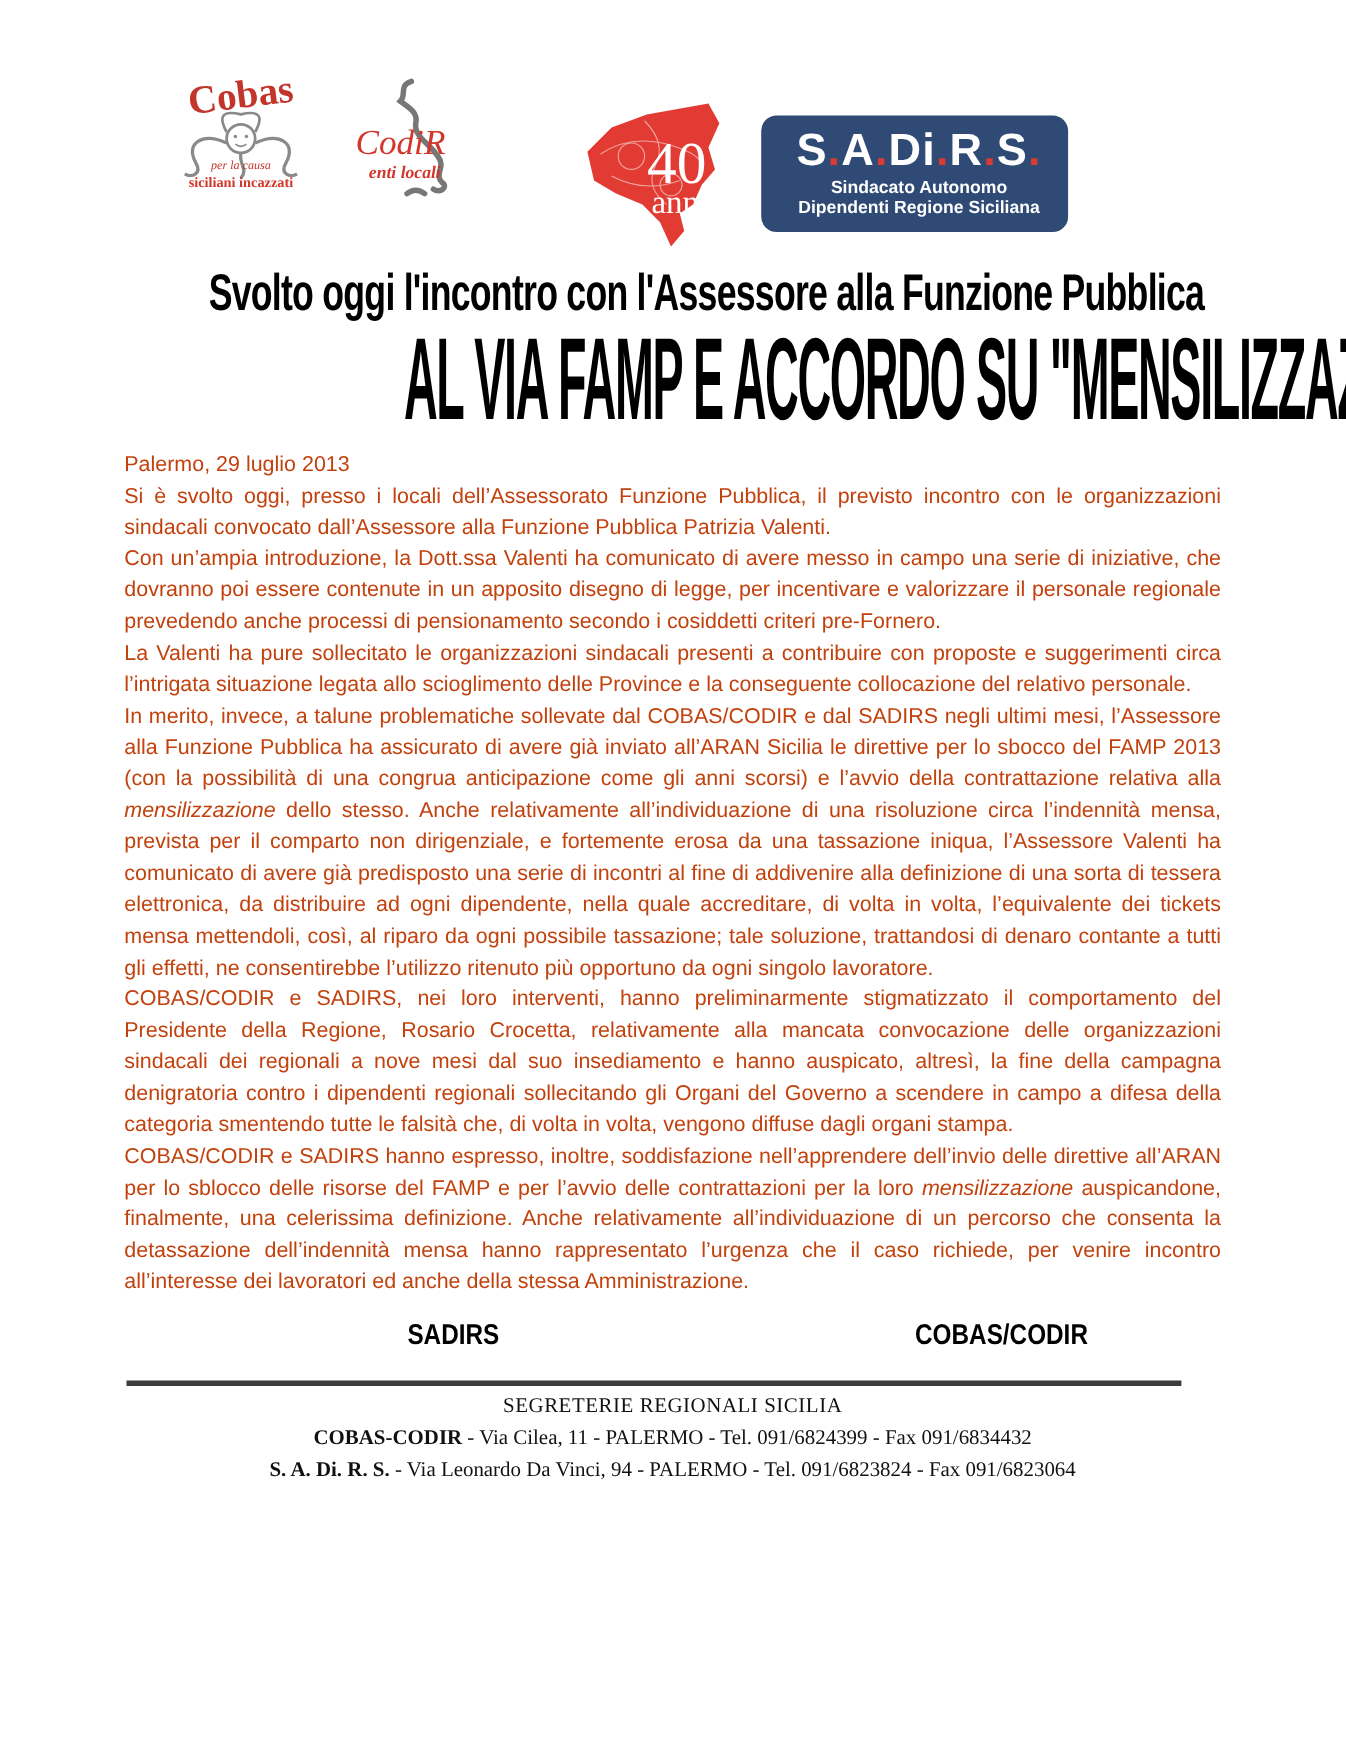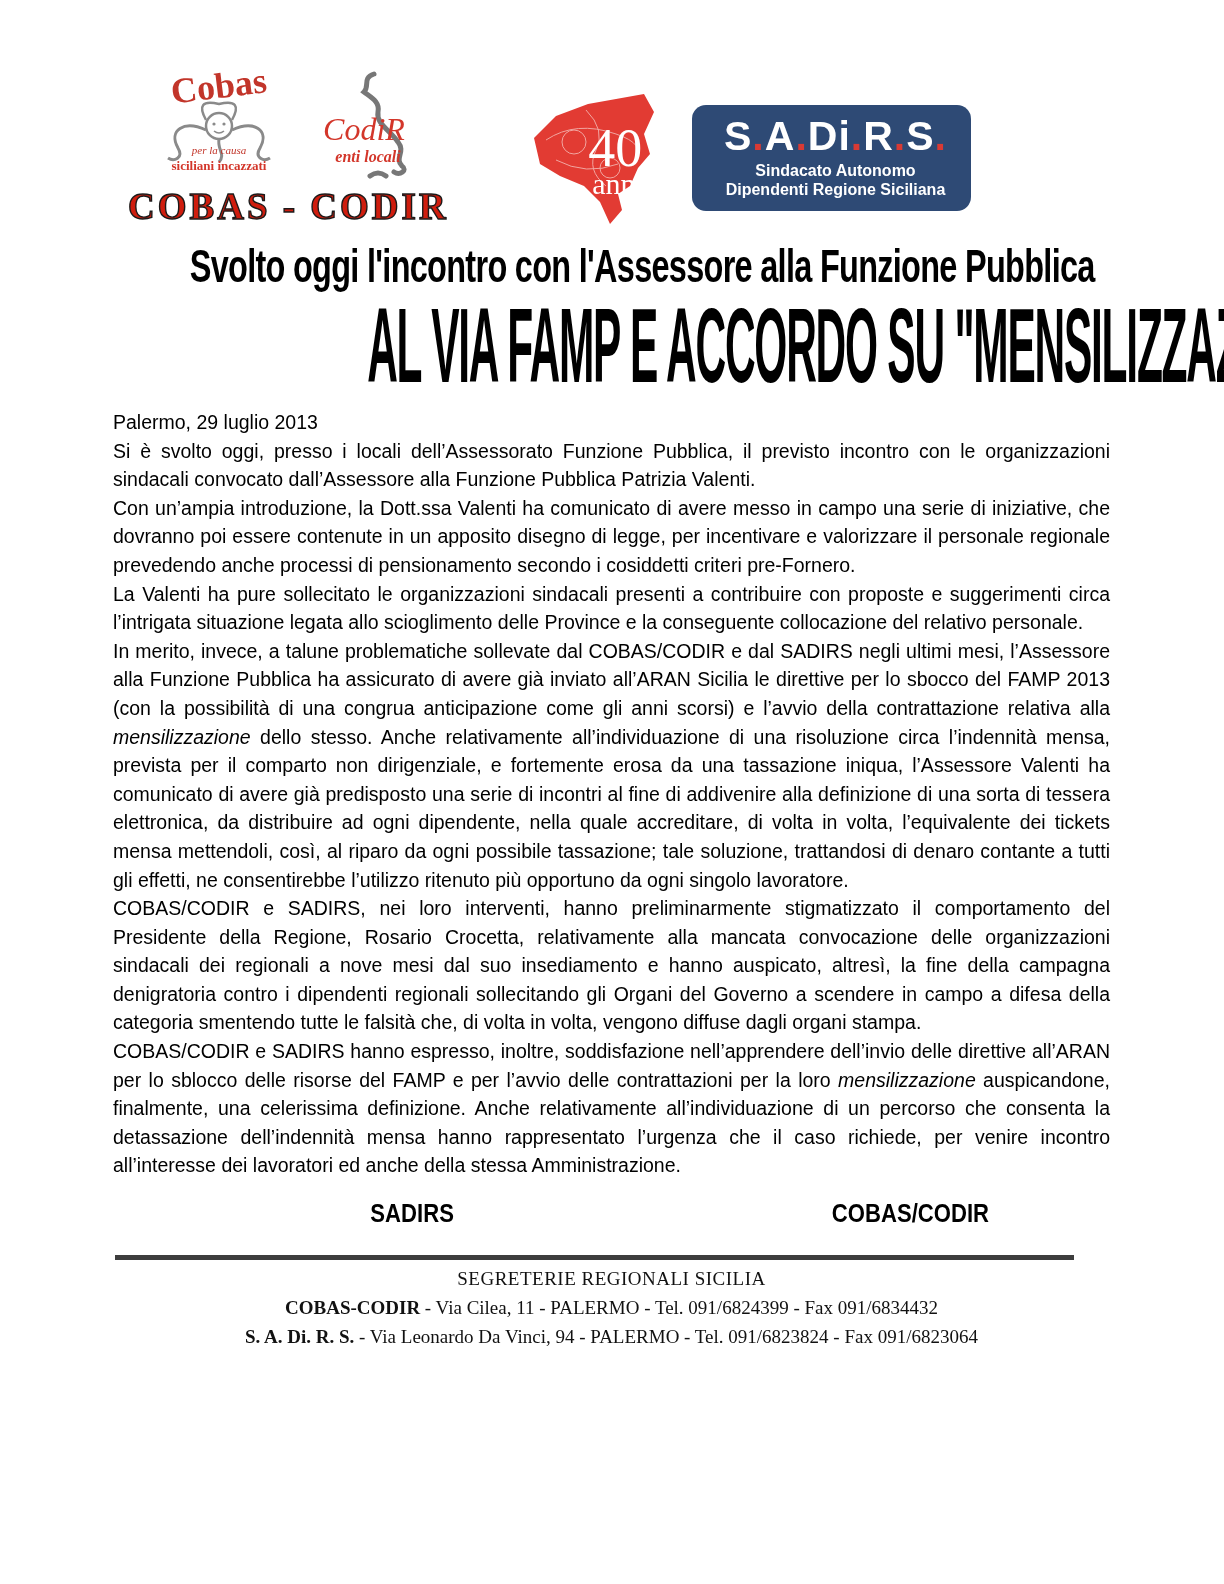--- a/index.html
+++ b/index.html
@@ -33,21 +33,21 @@
     font-size:47px;line-height:48px;color:#000;
     transform:scaleX(0.69);transform-origin:50% 50%;letter-spacing:-1px;
   }
   .main-head{
     margin-top:6px;text-align:center;white-space:nowrap;font-weight:bold;
     font-size:106px;line-height:98px;color:#000;
     transform:scaleX(0.4);transform-origin:50% 50%;letter-spacing:-3px;
   }
 
   
-  .body-text{margin-top:14px;font-size:19.5px;line-height:28.6px;color:#000000;}
+  .body-text{margin-top:14px;font-size:19.5px;line-height:28.6px;color:#c2410c;}
   .dateline{text-align:left;}
   .body-text p{margin:0;text-align:justify;}
   .body-text em{font-style:italic;}
 
   
   .signatures{display:grid;grid-template-columns:60% 40%;margin-top:18px;}
   .signatures div{text-align:center;}
   .sig{display:inline-block;font-weight:bold;font-size:26px;transform:scaleX(0.85);transform-origin:center;color:#000;}
 
   
@@ -83,21 +83,20 @@
         <text x="85" y="102" text-anchor="middle" font-size="13" font-weight="bold" fill="#d3362a">siciliani incazzati</text>
       </svg>
 
       <svg width="120" height="118" viewBox="0 0 120 118">
         <path d="M62,6 C50,10 58,18 52,24 C60,30 68,34 66,44 C64,56 78,62 86,74 C94,84 82,90 90,98 C96,102 88,108 82,104" fill="none" stroke="#777" stroke-width="5" stroke-linecap="round"></path>
         <path d="M58,108 q8,-6 16,0" fill="none" stroke="#777" stroke-width="5" stroke-linecap="round"></path>
         <text x="52" y="72" text-anchor="middle" font-size="32" font-style="italic" fill="#d3362a" font-family="Liberation Serif, serif">CodiR</text>
         <text x="56" y="94" text-anchor="middle" font-size="16" font-weight="bold" font-style="italic" fill="#d3362a">enti locali</text>
       </svg>
     </div>
-    <div class="cobas-caption">COBAS - CODIR</div>
   </div>
 
   <div class="sadirs-block">
 
     <svg class="sadirs-map" width="200" height="136" viewBox="0 0 200 136">
       <path d="M118,4 L62,14 L30,26 L8,48 L14,74 L34,86 L58,96 L74,112 L84,134 L96,120 L92,104 L104,96 L112,78 L124,64 L118,44 L128,22 Z" fill="#e23b33"></path>
       <g stroke="#f6c9c5" stroke-width="1" fill="none" opacity="0.75">
         <path d="M20,50 Q50,30 90,44 Q120,54 110,70"></path>
         <path d="M30,70 Q60,86 92,74"></path>
         <path d="M60,20 Q80,40 70,60 Q60,80 80,96"></path>

